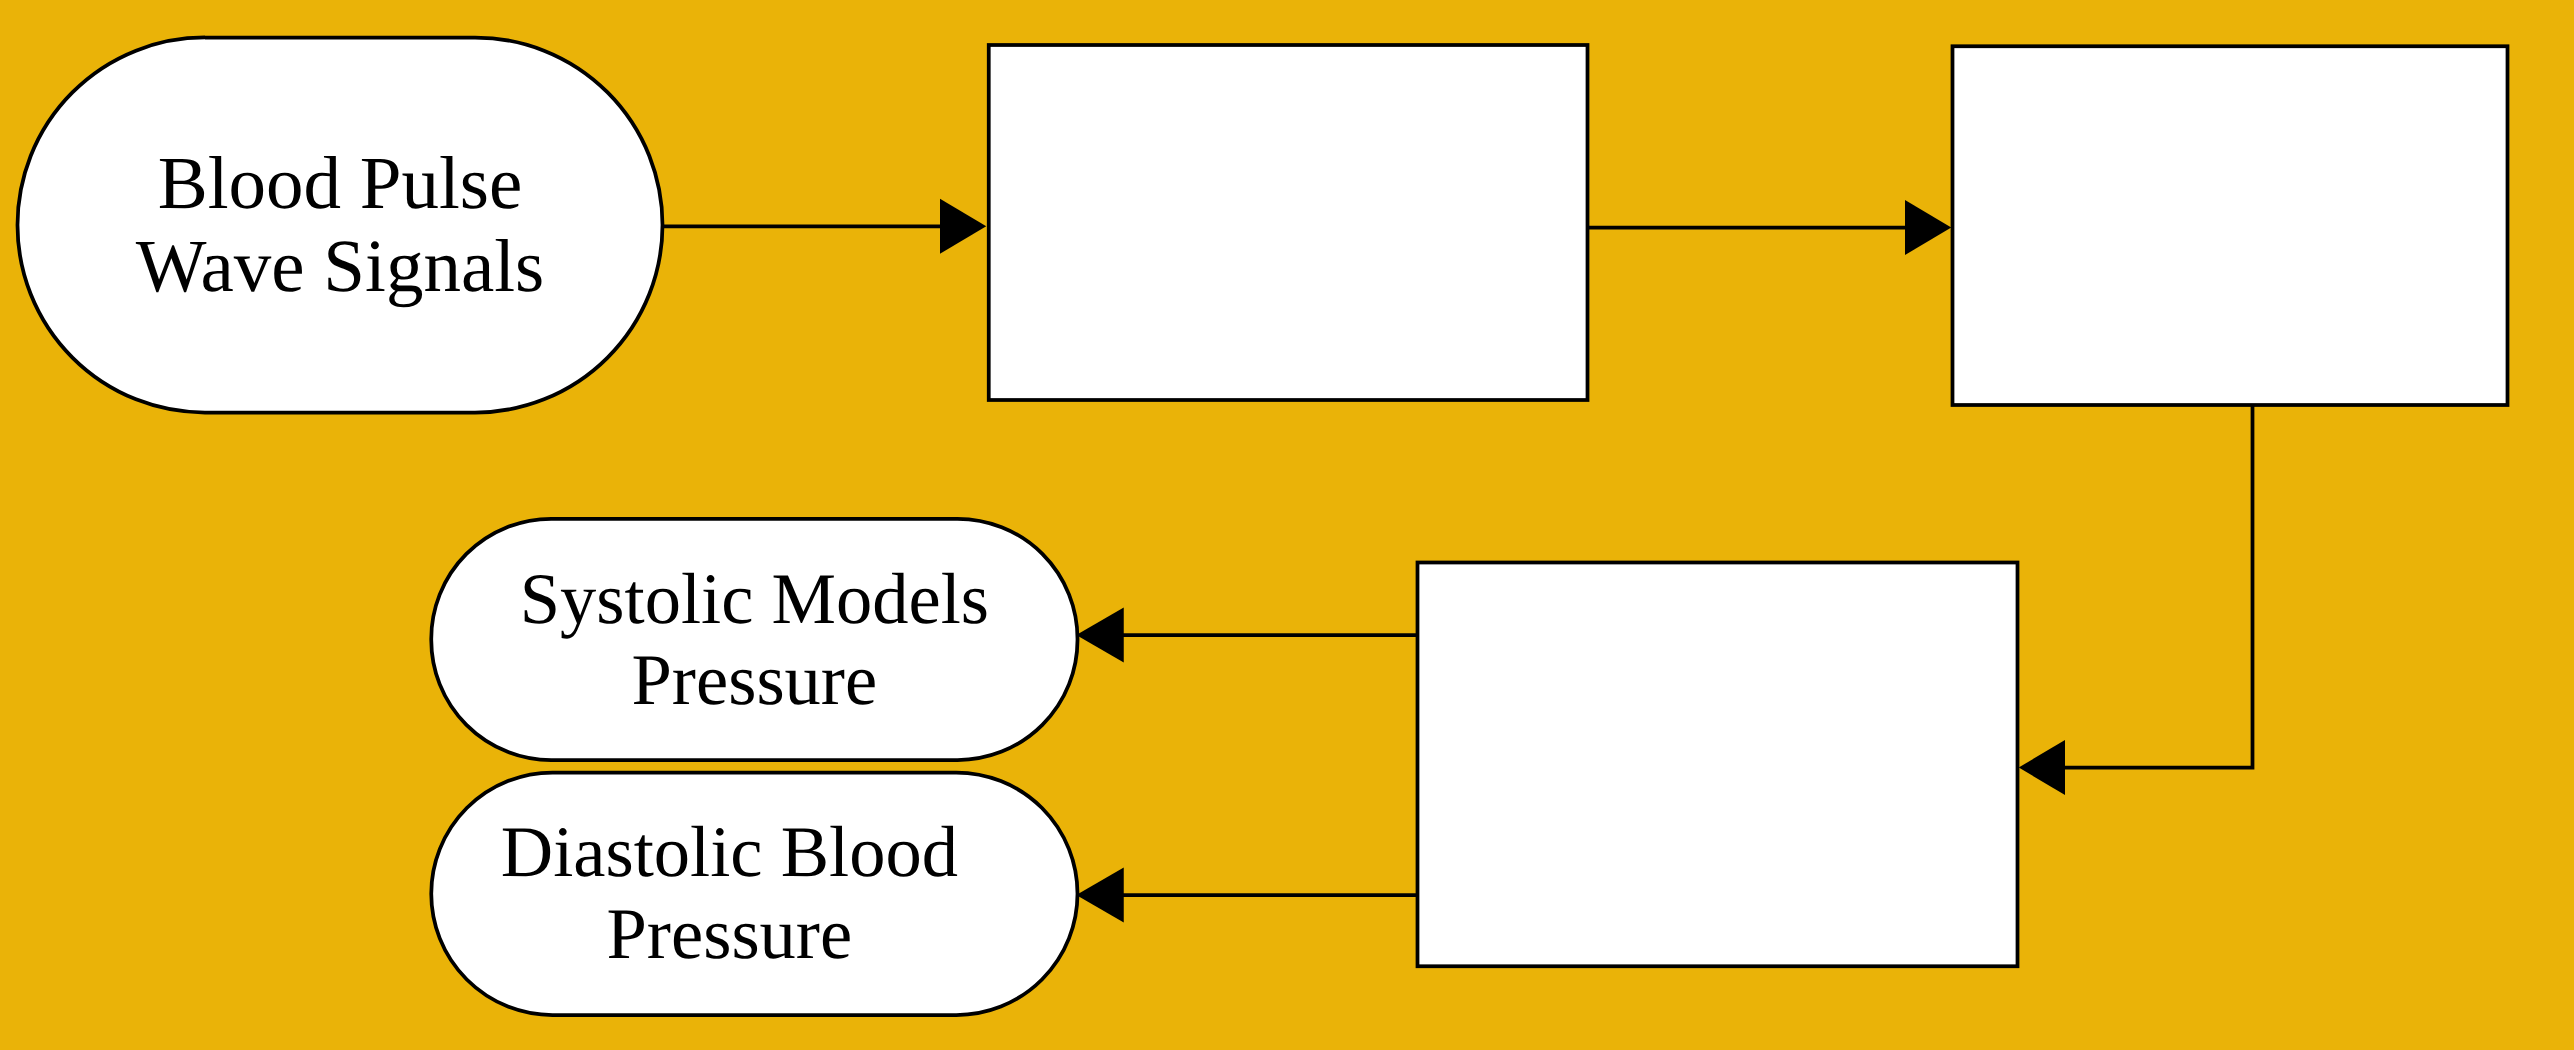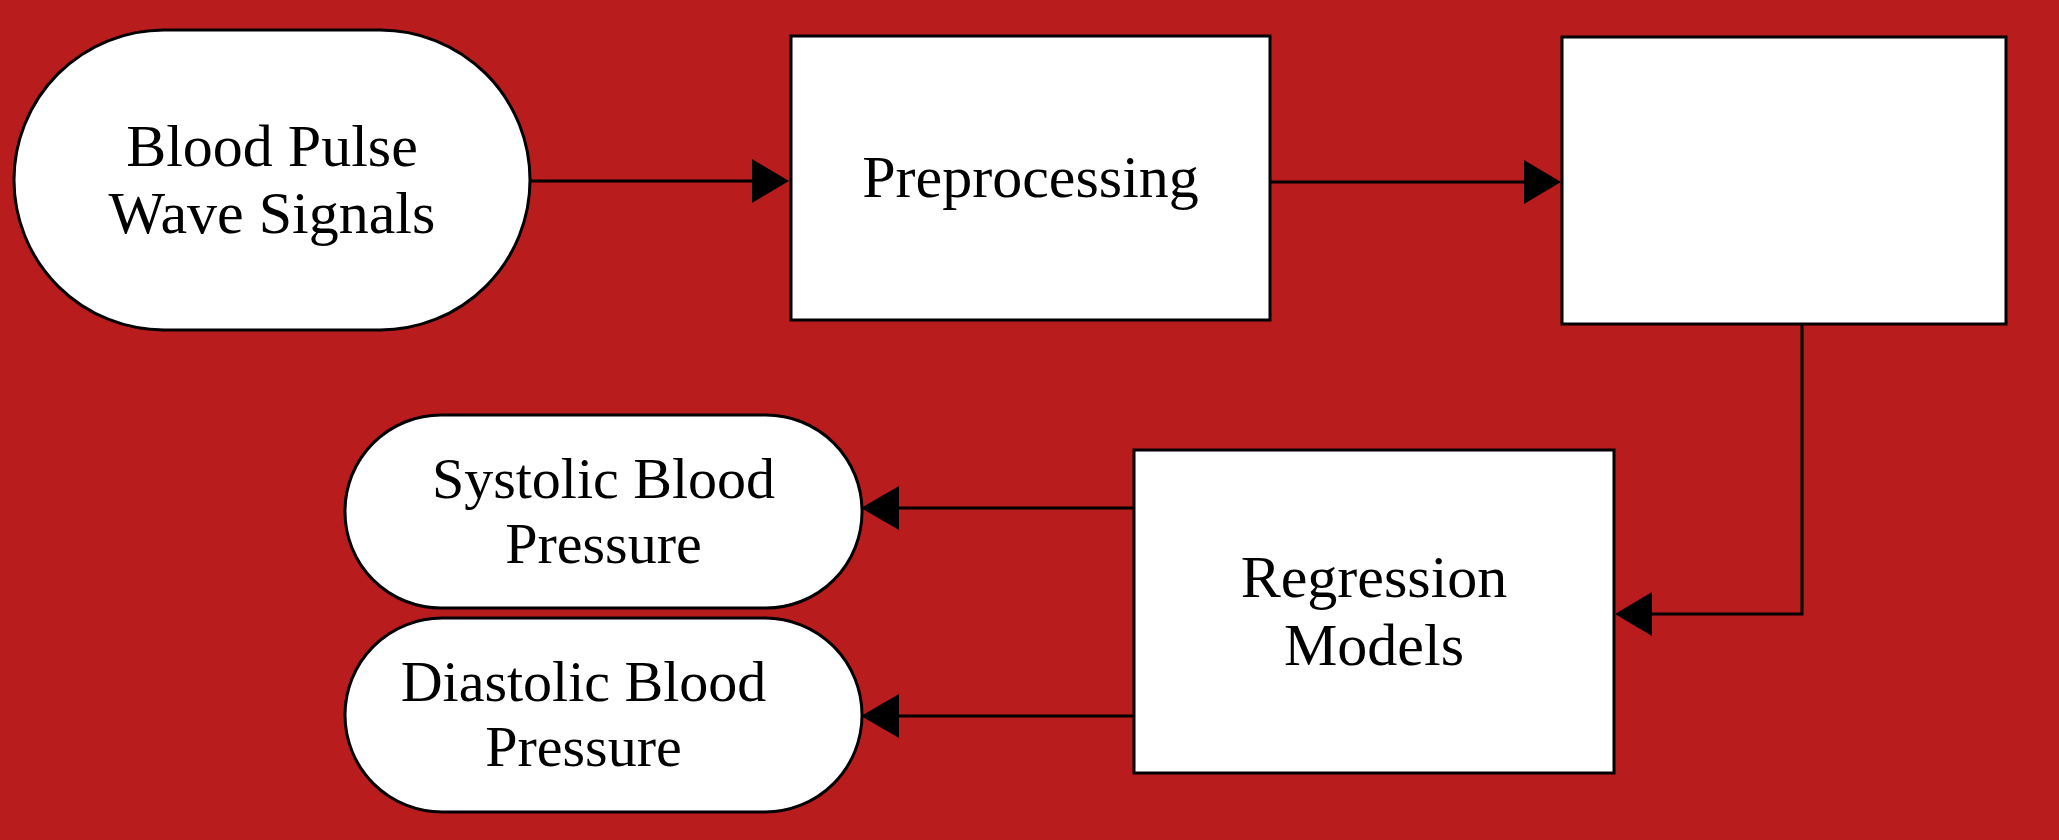--- a/index.html
+++ b/index.html
@@ -7,21 +7,21 @@
     padding: 0;
     background: #ffffff;
   }
   body {
     font-family: "Liberation Serif", "DejaVu Serif", serif;
   }
   #diagram-root {
     position: relative;
     width: 2059px;
     height: 840px;
-    background: #b91c1c;
+    background: #eab308;
     overflow: hidden;
   }
   #flow-svg {
     position: absolute;
     top: 0;
     left: 0;
     width: 2059px;
     height: 840px;
   }
   .node-label {
@@ -87,25 +87,22 @@
     <g>
       <line x1="1134" y1="716" x2="892" y2="716" stroke="#000000" stroke-width="3"></line>
       <polygon points="861,716 899,694 899,738" fill="#000000"></polygon>
     </g>
 
   </svg>
 
   <div class="node-label lbl-source">Blood Pulse
 Wave Signals</div>
 
-  <div class="node-label lbl-preprocess">Preprocessing</div>
 
 
-  <div class="node-label lbl-regression">Regression
-Models</div>
 
-  <div class="node-label lbl-systolic">Systolic Blood
+  <div class="node-label lbl-systolic">Systolic Models
 Pressure</div>
 
   <div class="node-label lbl-diastolic">Diastolic Blood
 Pressure</div>
 
 </div>
 
 </body></html>

